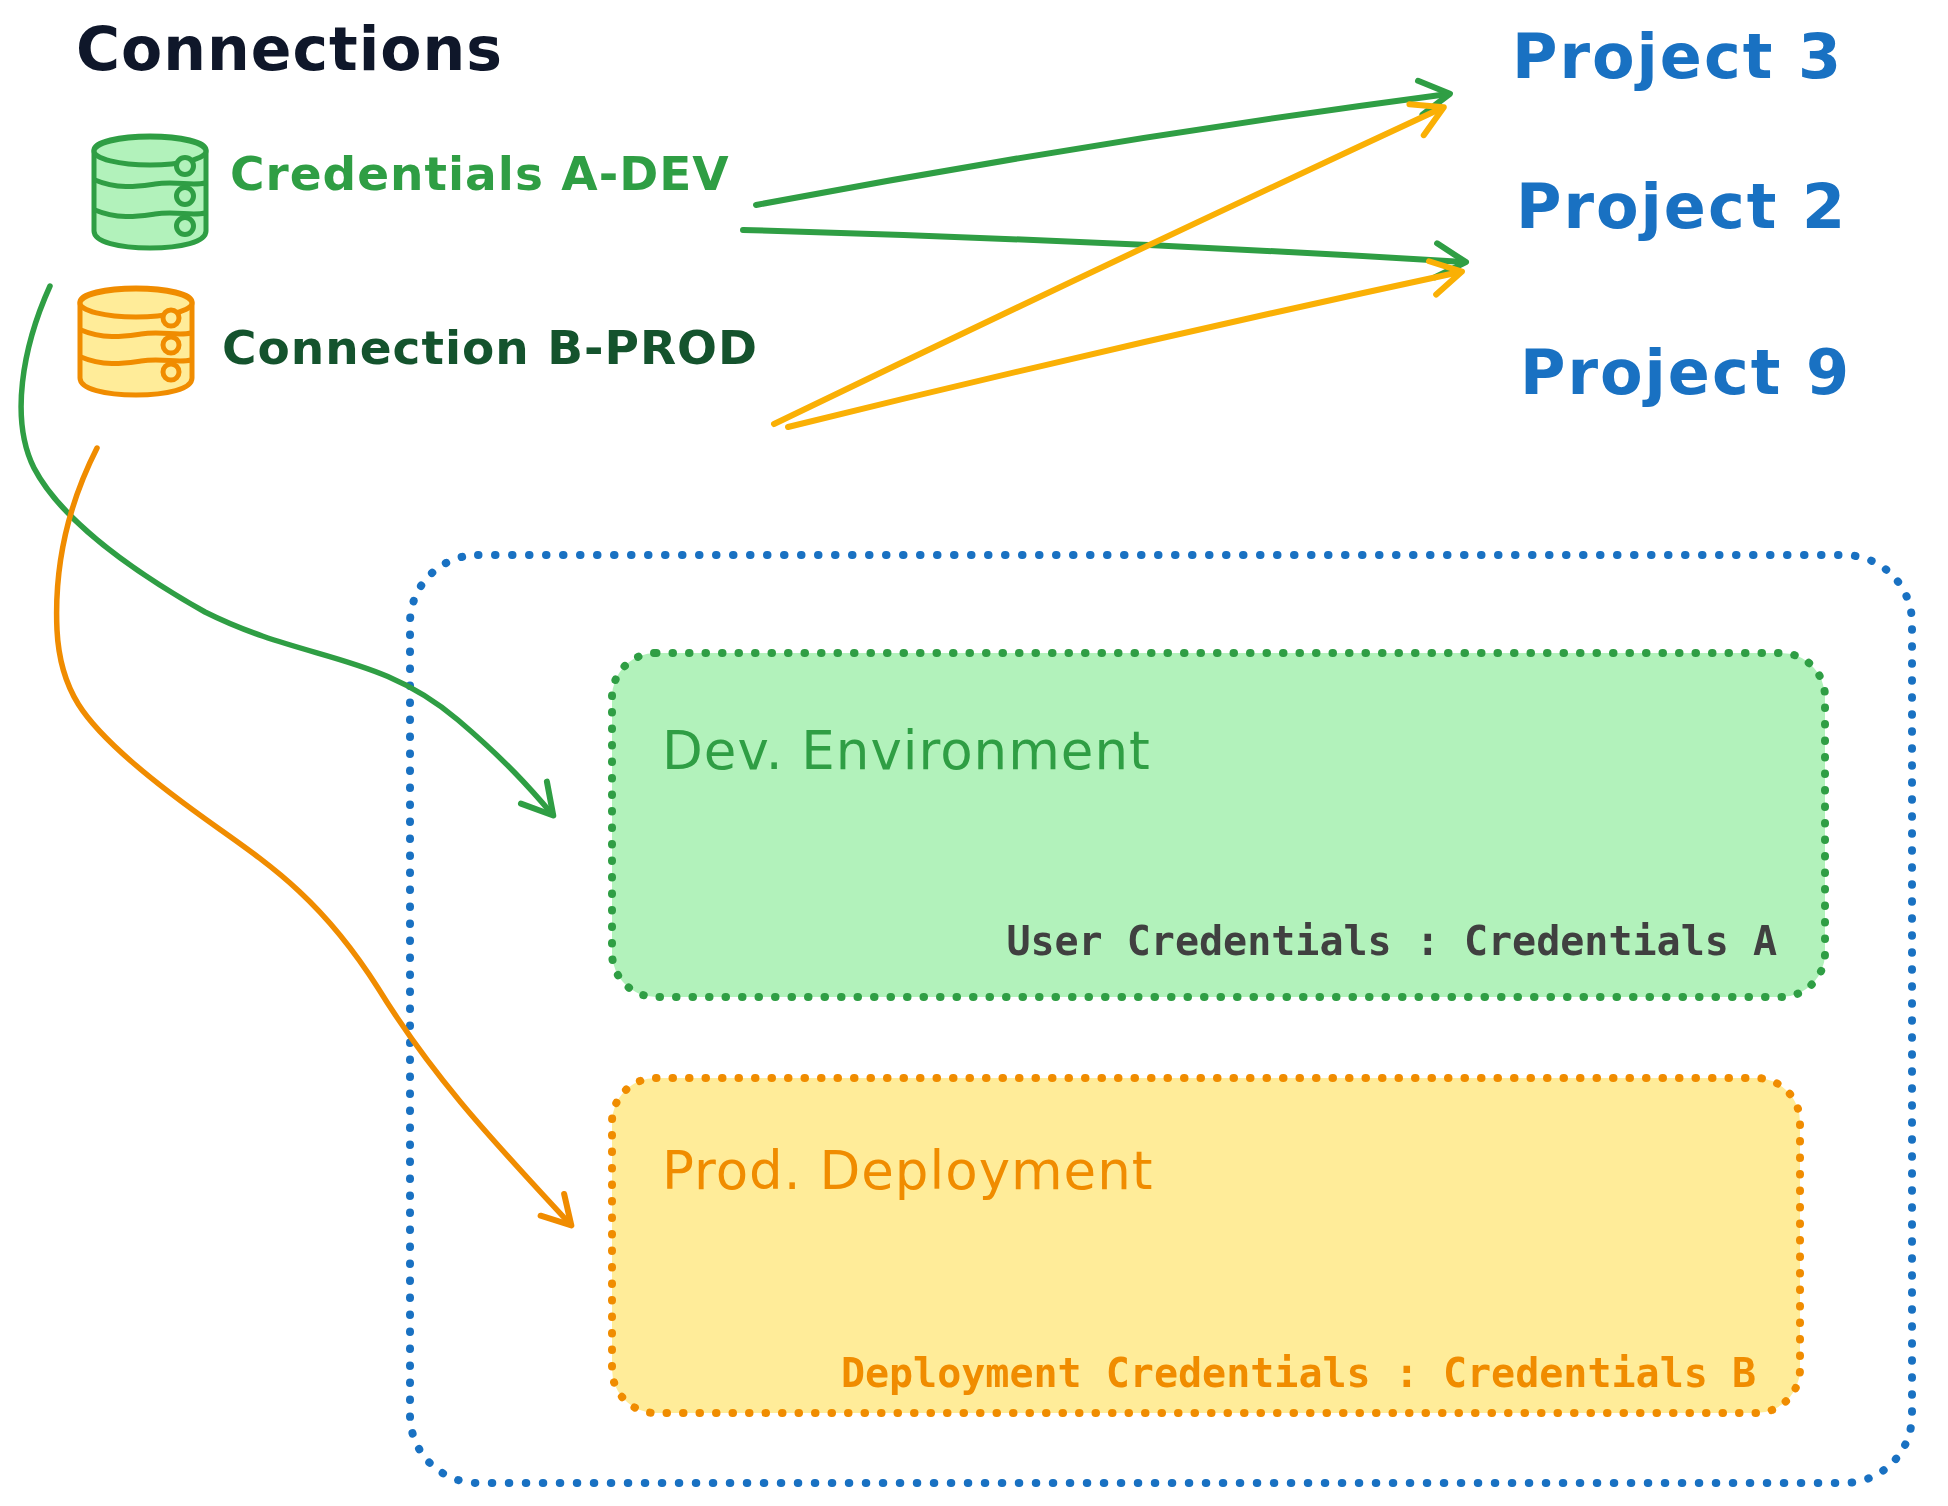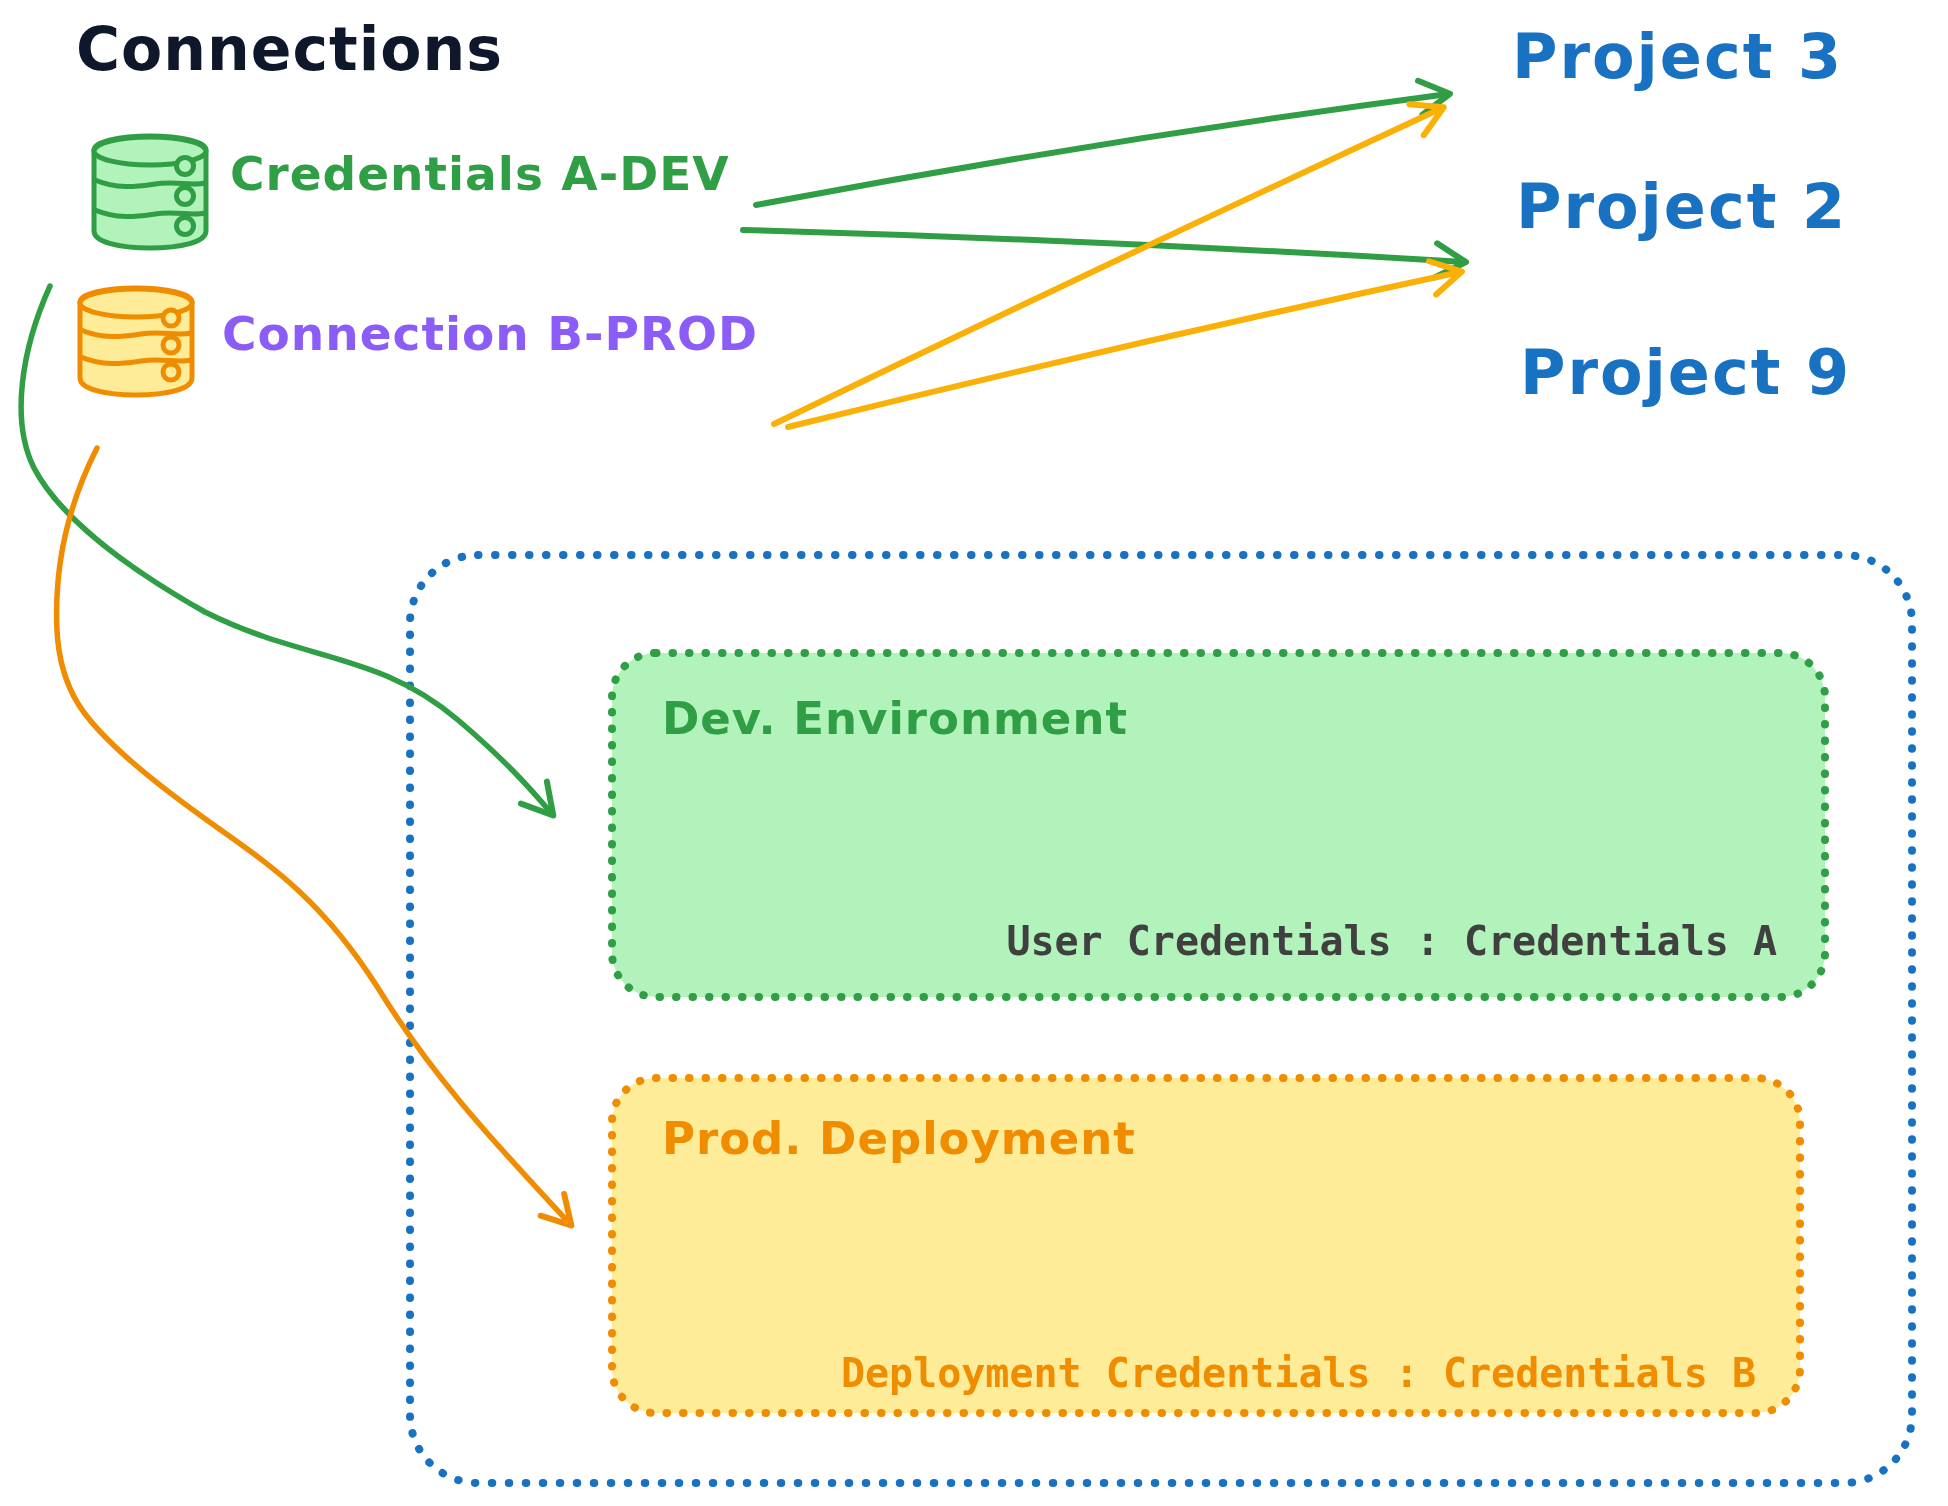--- a/index.html
+++ b/index.html
@@ -12,28 +12,28 @@
   }
   .abs { position:absolute; white-space:nowrap; }
   svg.layer { position:absolute; left:0; top:0; width:1948px; height:1506px; }
 
   .diagram-title {
     left:76px; top:14px;
     font-size:60px; font-weight:bold; color:#0f172a; letter-spacing:1px;
   }
   .conn-label { font-size:47px; font-weight:bold; letter-spacing:1px; }
   .conn-a { left:230px; top:146px; color:#2f9e44; }
-  .conn-b { left:222px; top:306px; color:#8b5cf6; }
+  .conn-b { left:222px; top:320px; color:#14532d; }
 
   .project-label { font-size:62px; font-weight:bold; color:#1971c2; letter-spacing:2px; }
   .p3 { left:1512px; top:20px; }
   .p2 { left:1516px; top:170px; }
   .p1 { left:1520px; top:336px; }
 
-  .env-title { font-size:45px; font-weight:bold; letter-spacing:1px; }
+  .env-title { font-size:53px; font-weight:normal; letter-spacing:1px;margin-top:28px; }
   .env-title.dev  { left:662px; top:692px;  color:#2f9e44; }
   .env-title.prod { left:662px; top:1112px; color:#f08c00; }
 
   .creds {
     font-family:"DejaVu Sans Mono", "Liberation Mono", monospace;
     font-size:40px; font-weight:bold;
   }
   .creds.dev  { right:171px; top:918px;  color:#404040; }
   .creds.prod { right:192px; top:1350px; color:#f08c00; }
 </style>

